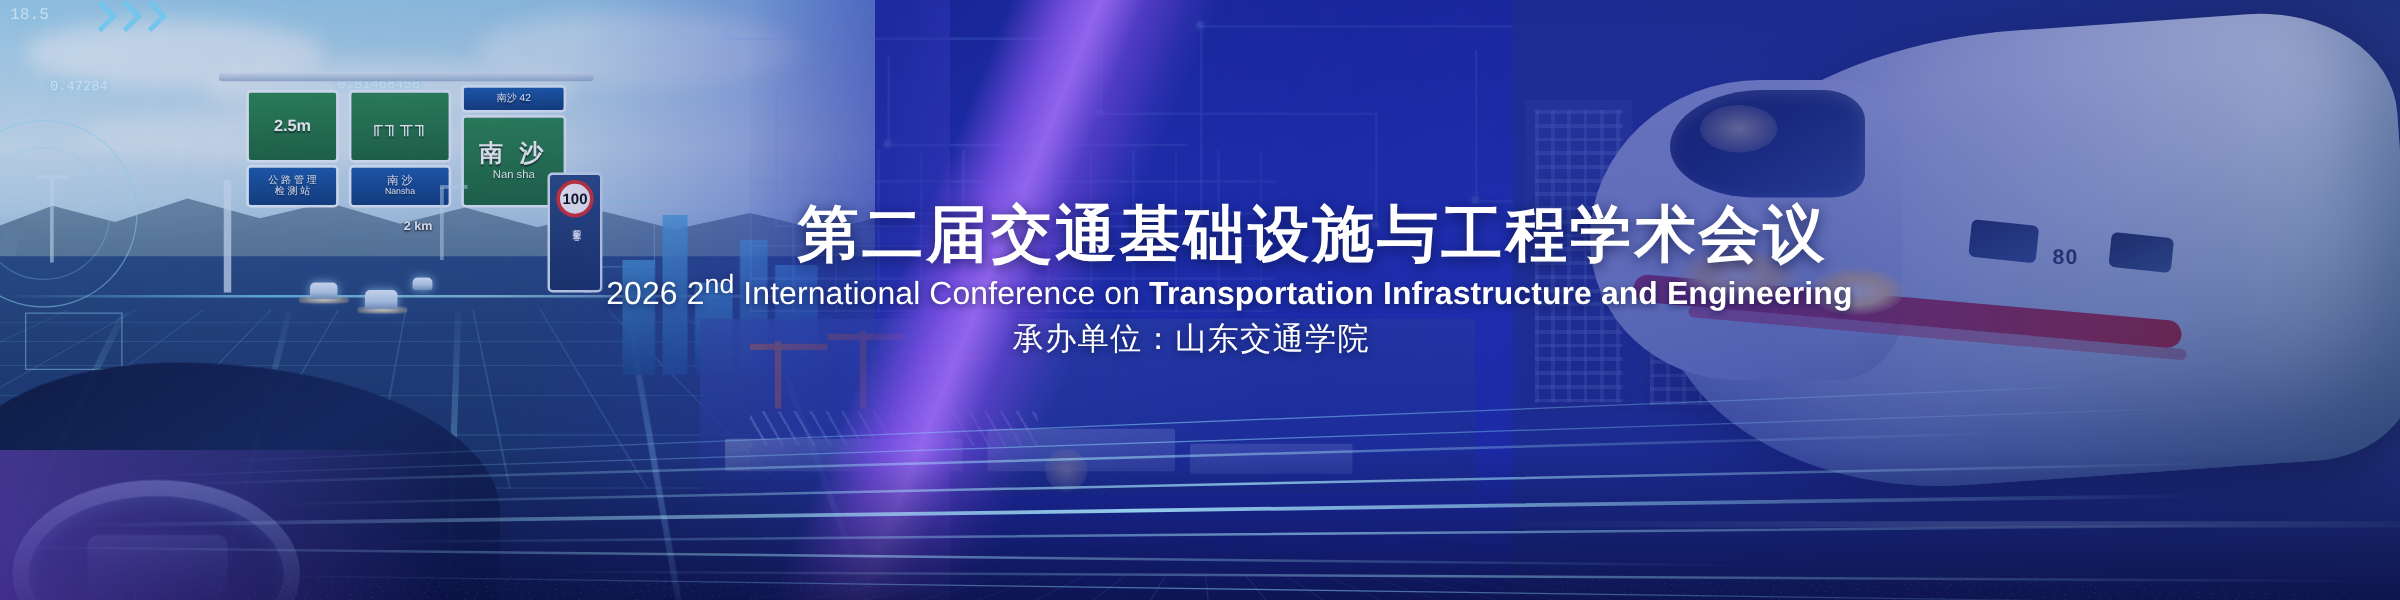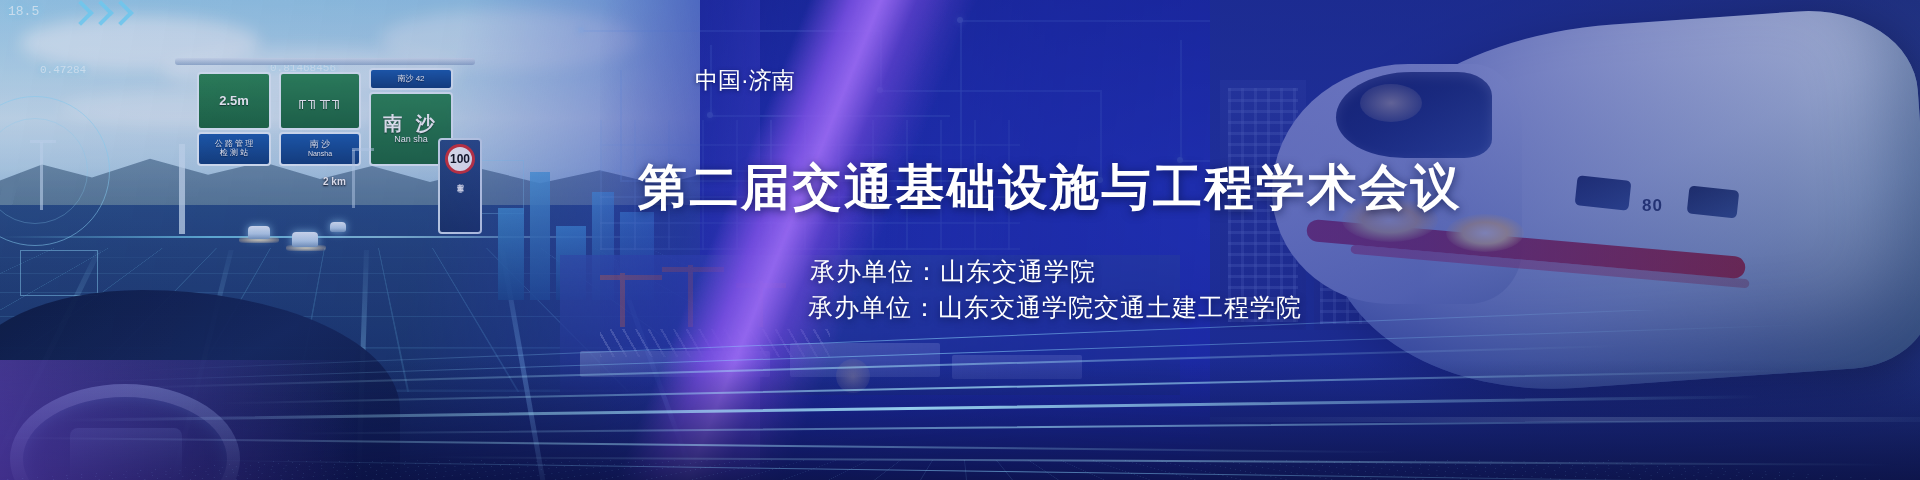--- a/index.html
+++ b/index.html
@@ -378,27 +378,28 @@
     <div class="streak-wide" style="left:80px;bottom:126px;width:1720px;transform:rotate(-1.9deg);"></div>
     <div class="streak-wide" style="left:140px;bottom:142px;width:1640px;transform:rotate(-2.3deg);"></div>
     <div class="streak-wide" style="left:200px;bottom:8px;width:1600px;transform:rotate(0.8deg);"></div>
     <div class="left-tint"></div>
   </div>
 
   <div class="content">
 
     <div class="title-row">
       <div class="date-block">
-        <div>中国·济南</div>
       </div>
     </div>
 
     <div class="cn-title">第二届交通基础设施与工程学术会议</div>
 
+    <div class="en-title">
+      <span>2026 2</span><sup>nd</sup><span> International Conference on </span><b>Transportation Infrastructure and Engineering</b>
+    </div>
 
     <div class="org">
       <div>承办单位：山东交通学院</div>
-      <div class="line2">承办单位：山东交通学院交通土建工程学院</div>
     </div>
 
   </div>
 
 </div>
 
 </body></html>

